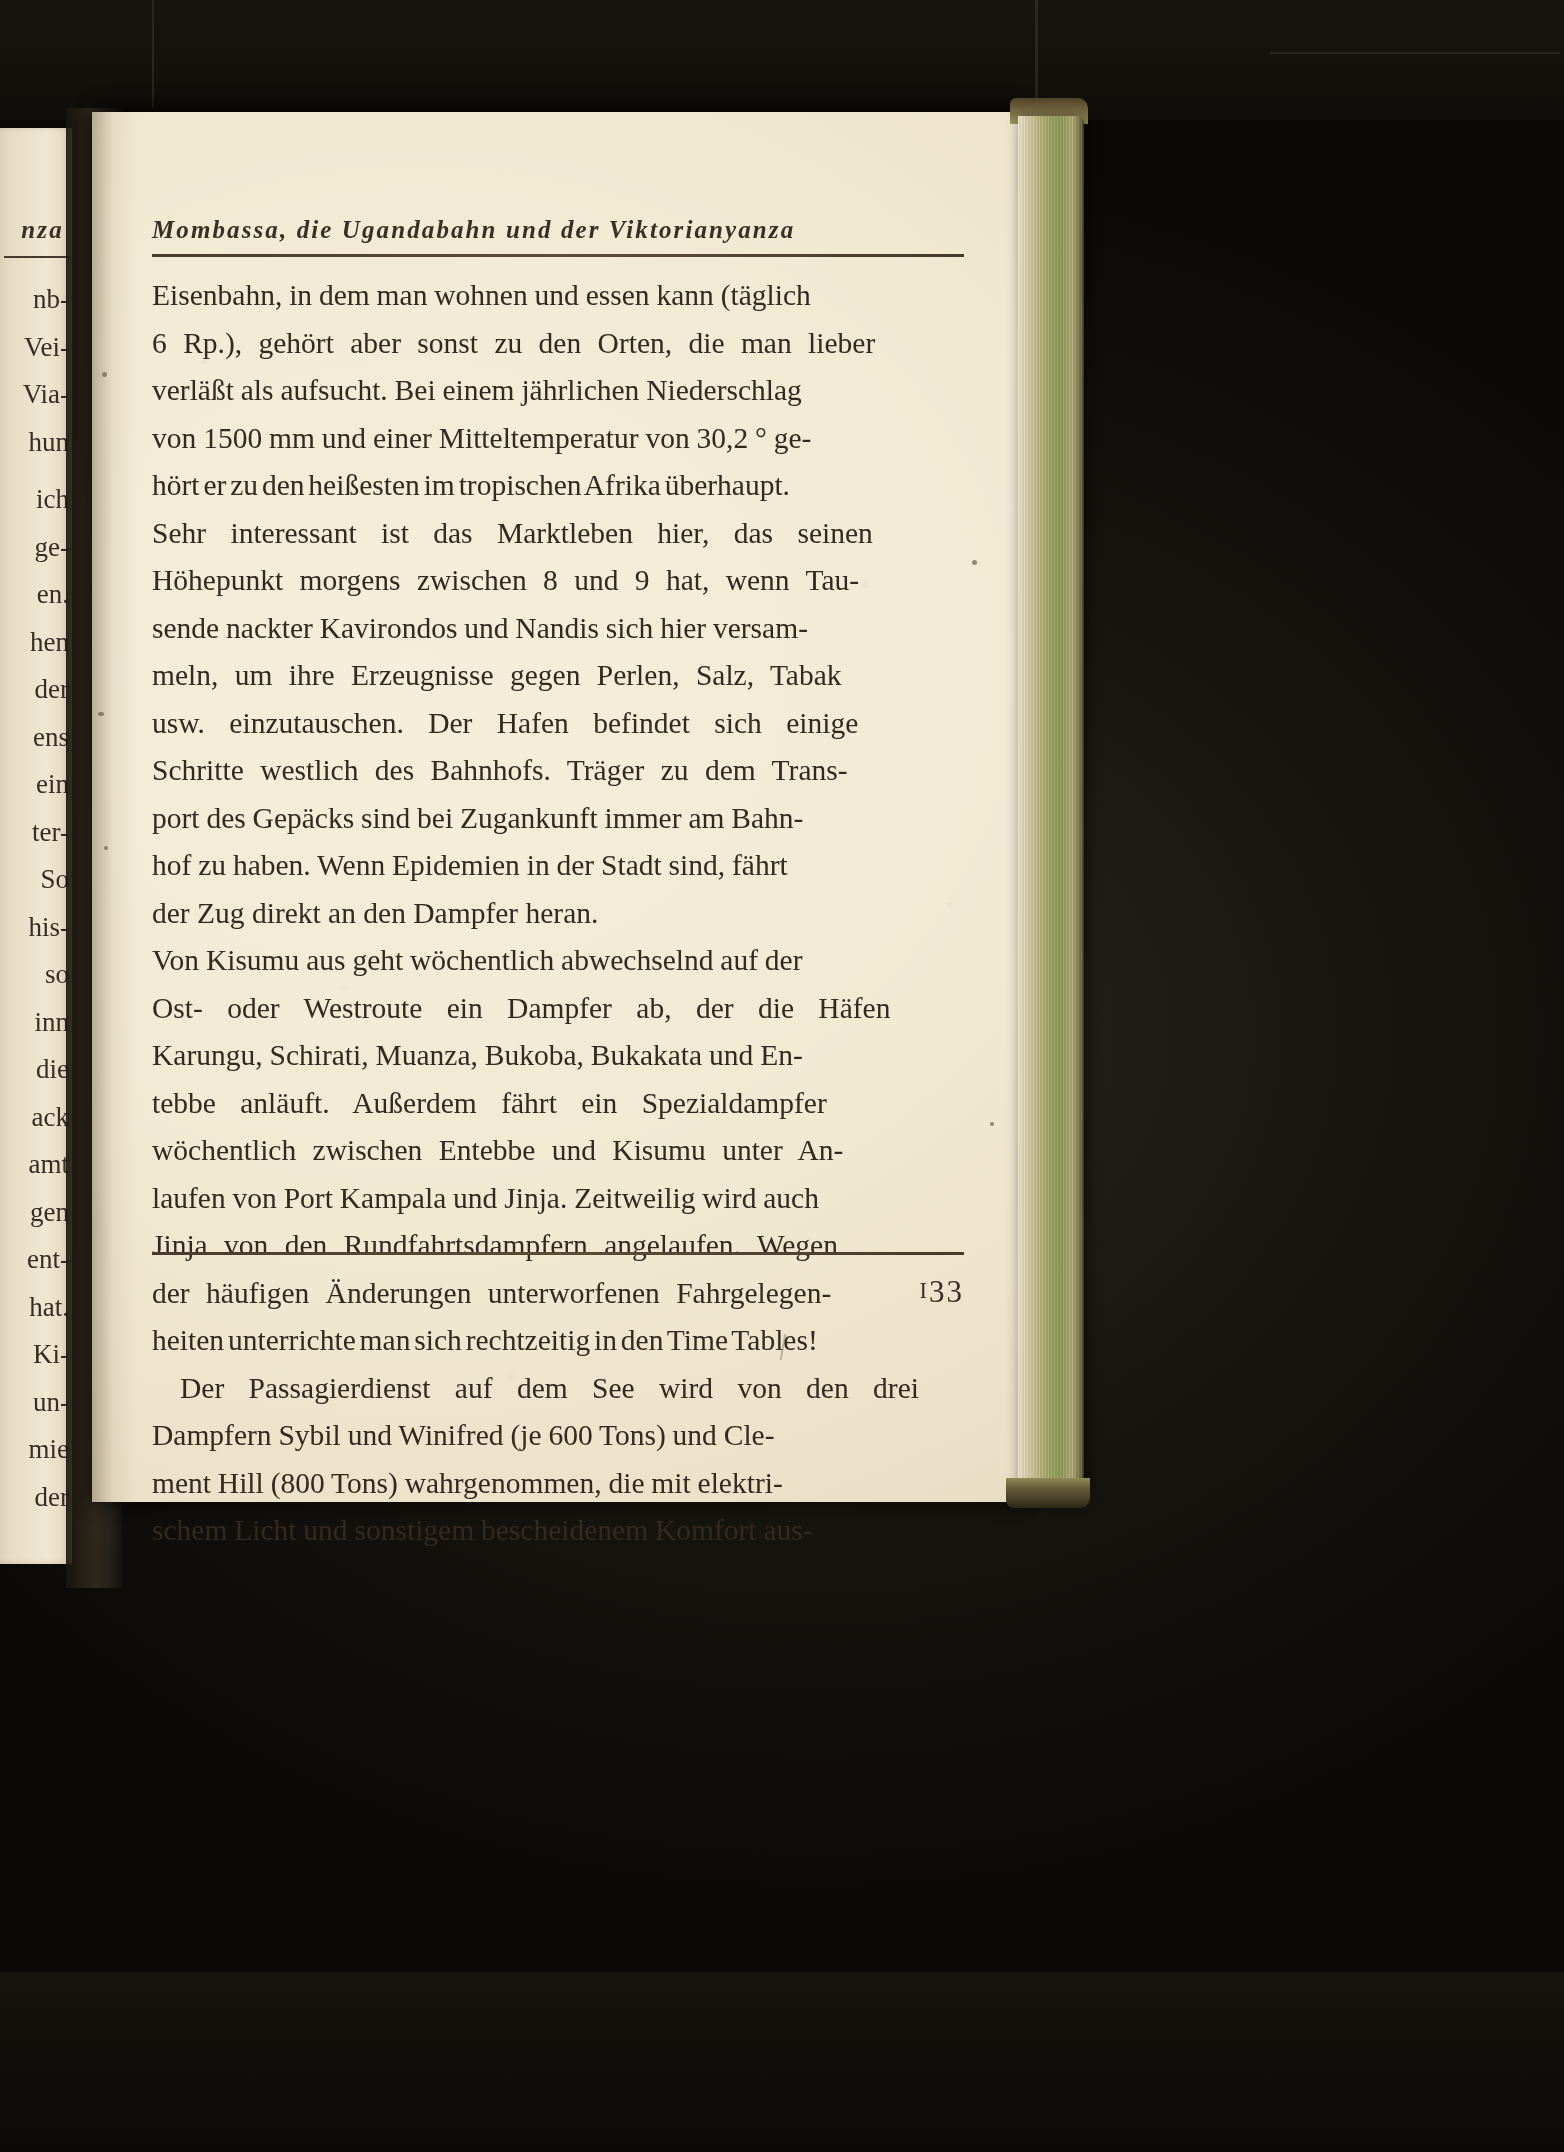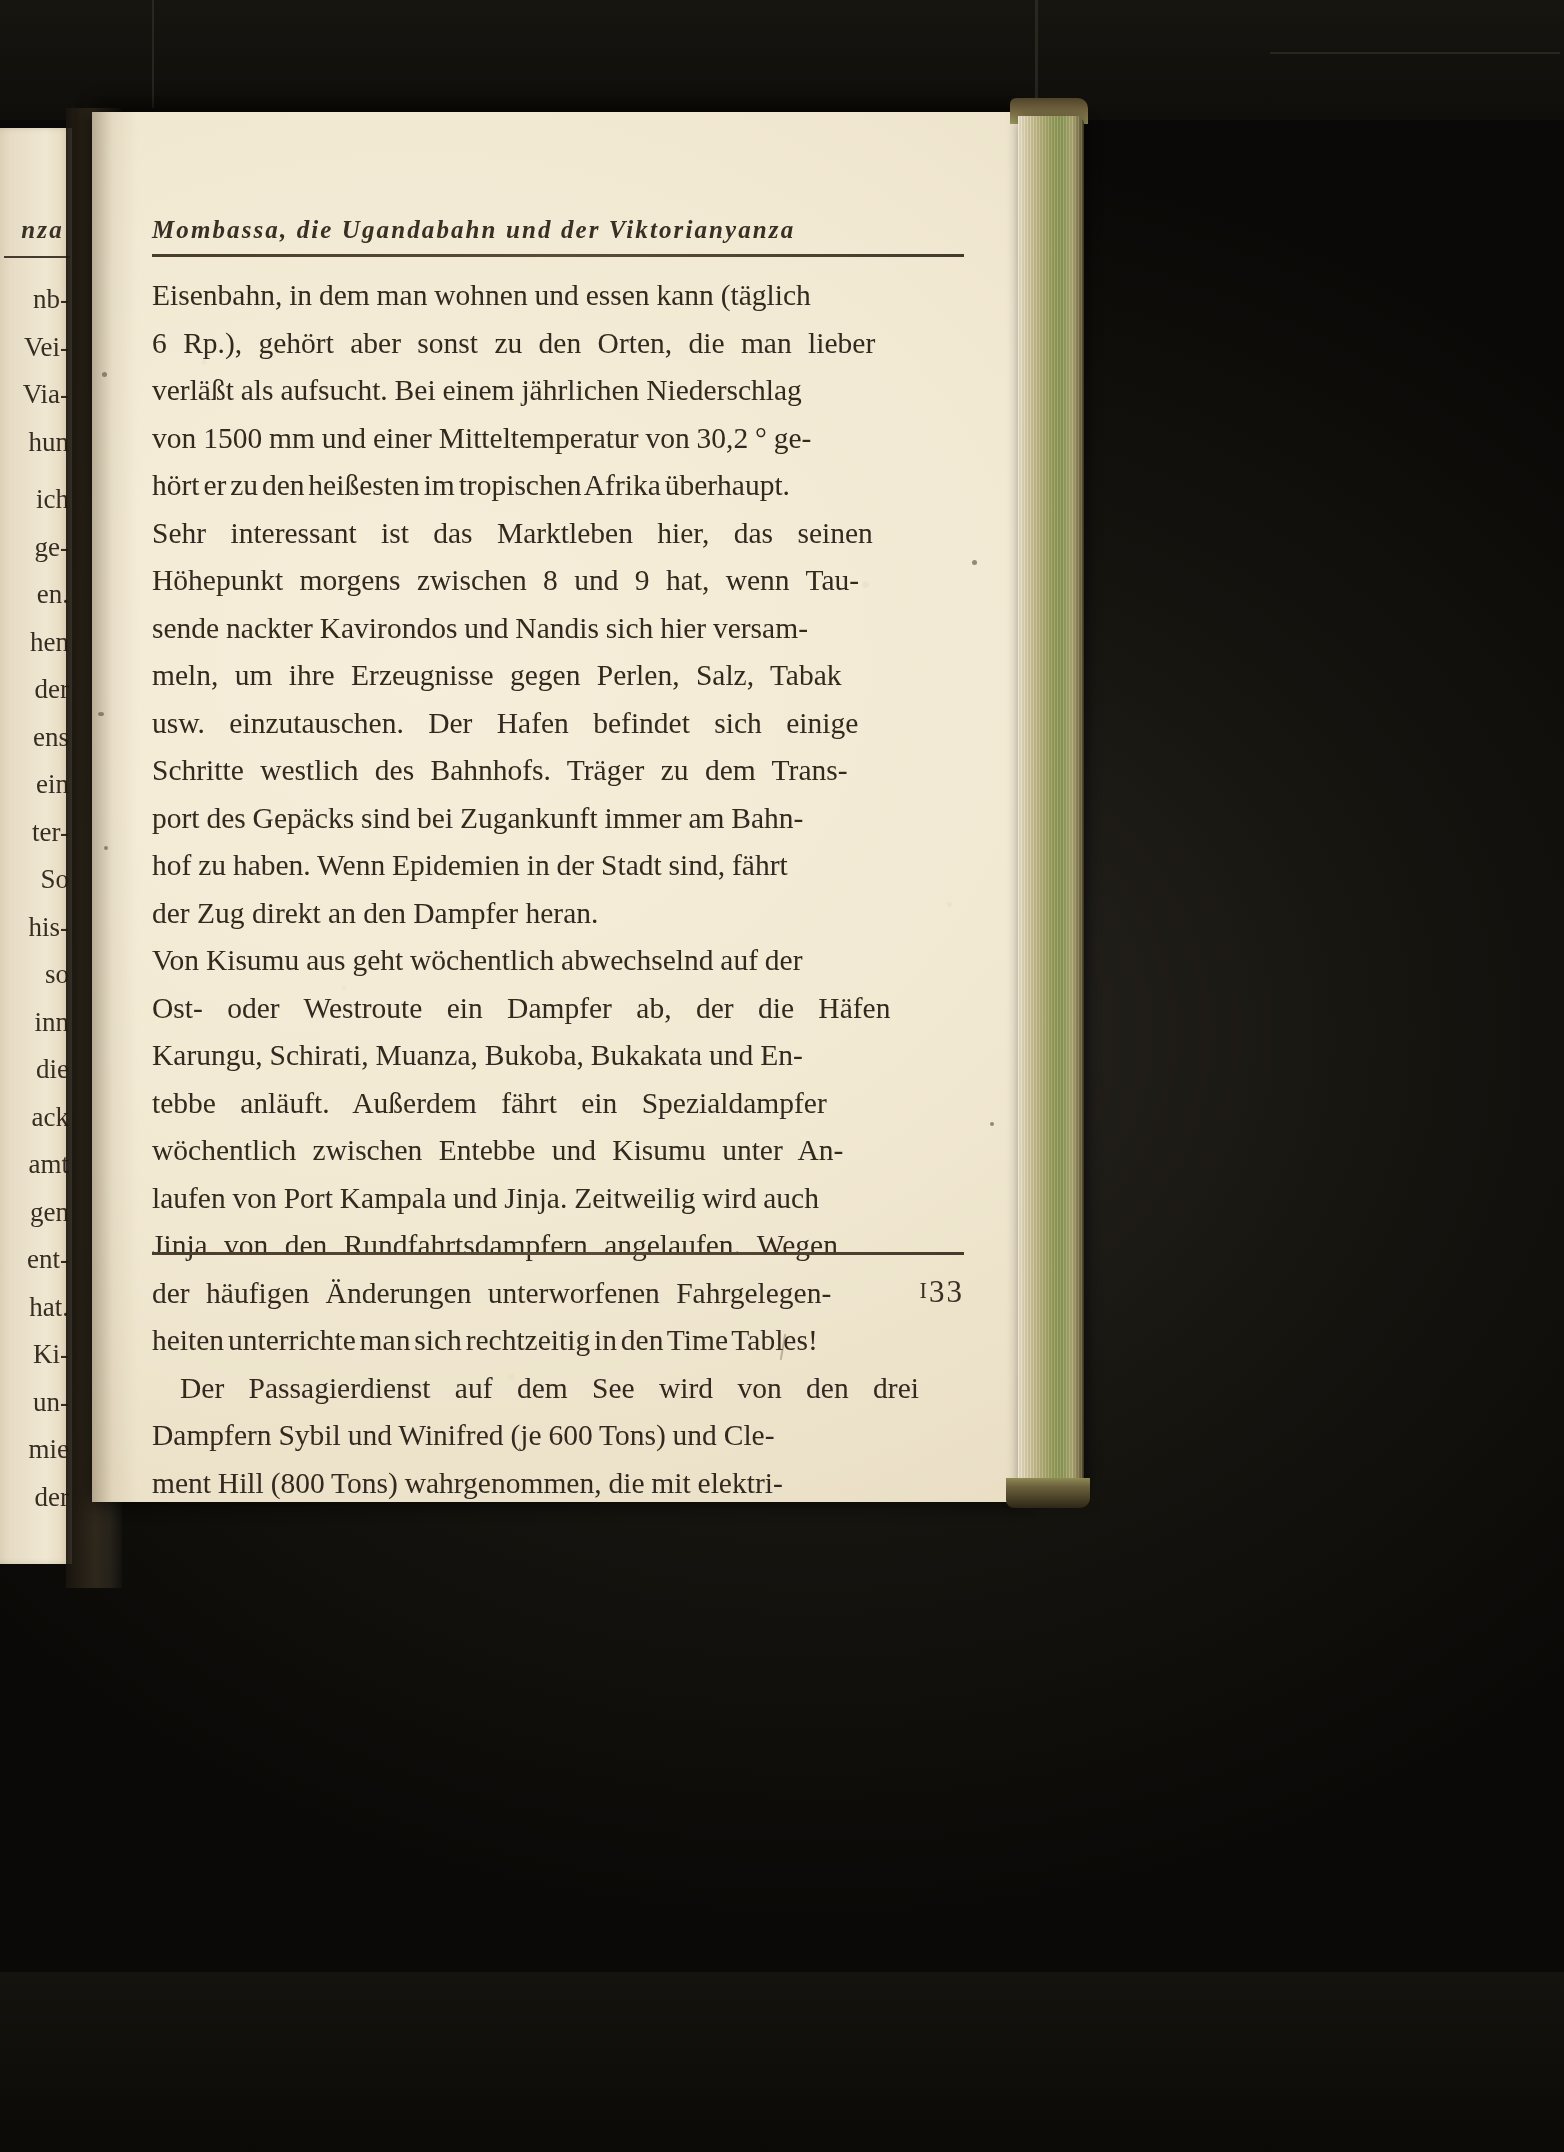--- a/index.html
+++ b/index.html
@@ -337,20 +337,21 @@
         <span class="line j-wide">wöchentlich zwischen Entebbe und Kisumu unter An-</span>
         <span class="line j-tight">laufen von Port Kampala und Jinja. Zeitweilig wird auch</span>
         <span class="line j-wide">Jinja von den Rundfahrtsdampfern angelaufen. Wegen</span>
         <span class="line j-wide">der häufigen Änderungen unterworfenen Fahrgelegen-</span>
         <span class="line j-xtight">heiten unterrichte man sich rechtzeitig in den Time Tables!</span>
       </div>
       <div>
         <span class="line j-xwide indent">Der Passagierdienst auf dem See wird von den drei</span>
         <span class="line j-tight">Dampfern Sybil und Winifred (je 600 Tons) und Cle-</span>
         <span class="line j-tight">ment Hill (800 Tons) wahrgenommen, die mit elektri-</span>
+        <span class="line j-tight">schem Licht und sonstigem bescheidenem Komfort aus-</span>
       </div>
     </div>
 
   <div class="foot-rule"></div>
   <div class="folio">
     <span class="hi">I</span><span>33</span>
   </div>
   <div class="pencil"></div>
 
   <span class="margin-tick" style="left:10px;  top:260px;  width:5px; height:5px;"></span>

